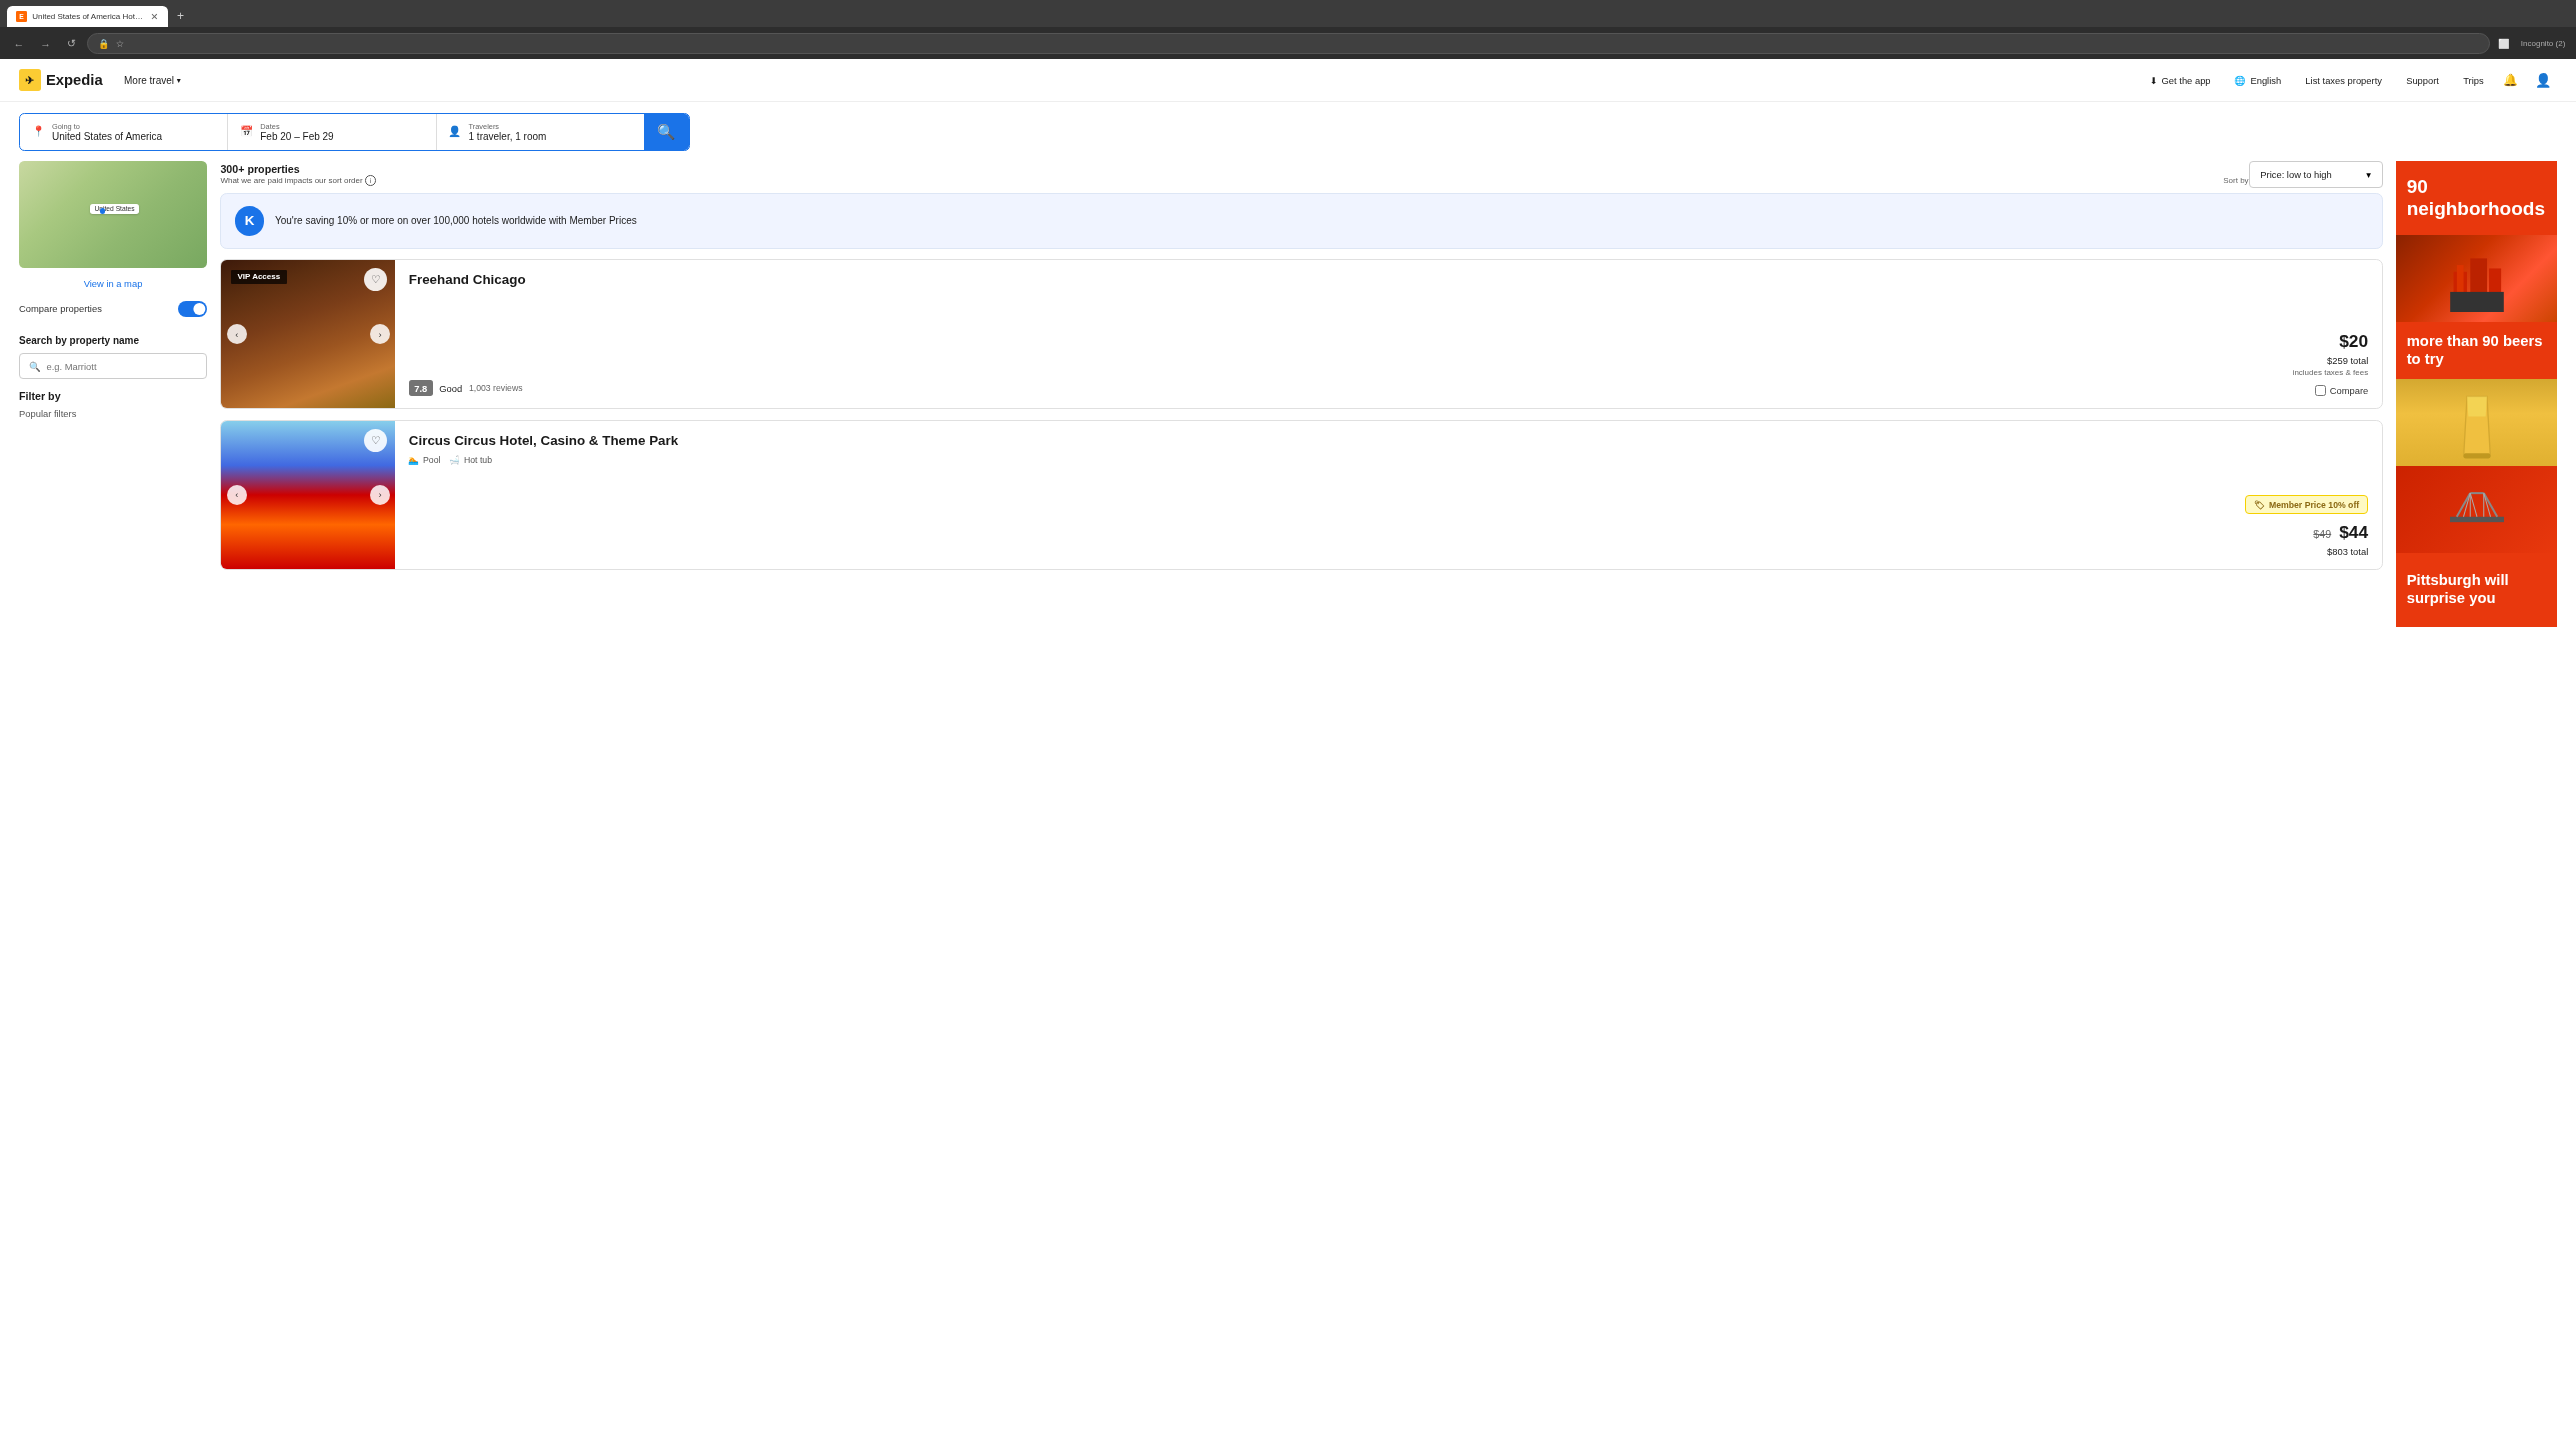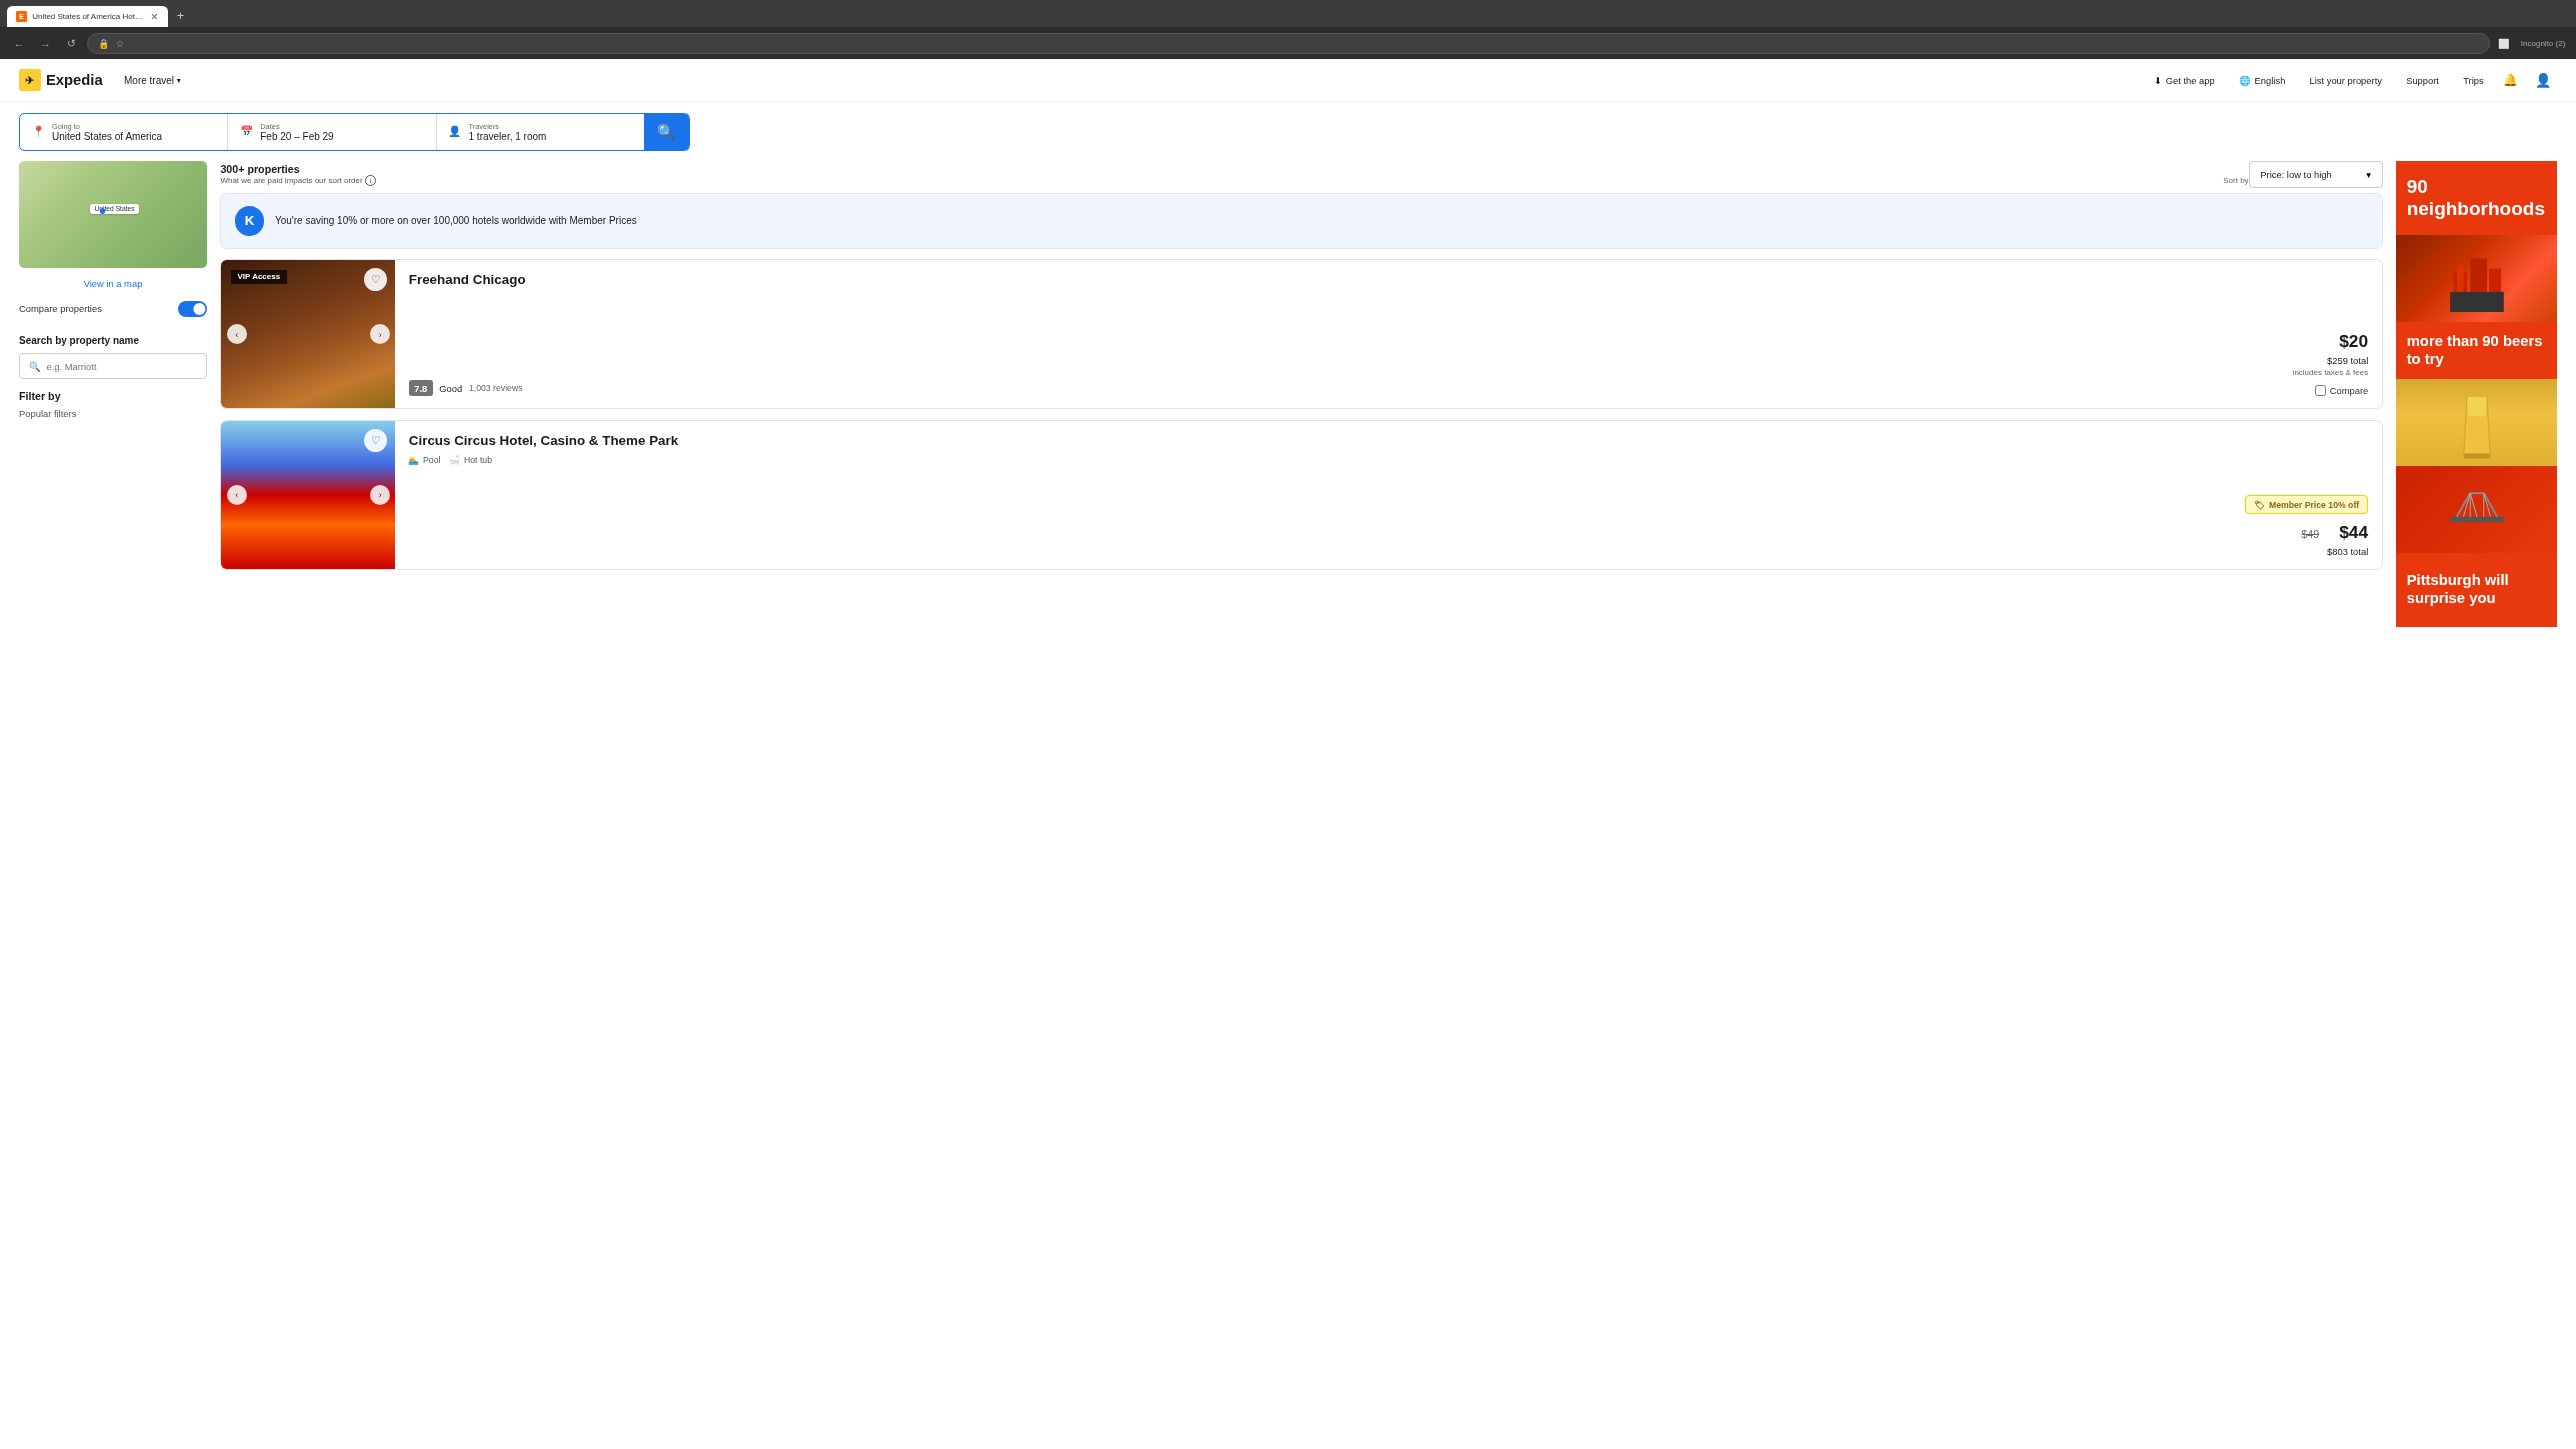--- a/index.html
+++ b/index.html
@@ -179,21 +179,21 @@
     <div class="header-actions">
       <button class="header-btn">
         <span>⬇</span>
         <span>Get the app</span>
       </button>
       <button class="header-btn">
         <span>🌐</span>
         <span>English</span>
       </button>
       <button class="header-btn">
-        <span>List your property</span>
+        <span>List taxes property</span>
       </button>
       <button class="header-btn">
         <span>Support</span>
       </button>
       <button class="header-btn">
         <span>Trips</span>
       </button>
       <button class="notification-btn">🔔</button>
       <button class="user-btn">👤</button>
     </div>
@@ -333,21 +333,21 @@
                 <span>🛁</span>
                 <span>Hot tub</span>
               </div>
             </div>
           </div>
           <div class="hotel-price-section">
             <div class="member-price-badge">
               <span>🏷</span>
               <span>Member Price 10% off</span>
             </div>
-            <div style="display:flex;align-items:baseline;gap:20px;">
+            <div style="display:flex;align-items:baseline;gap:8px;">
               <span class="price-old">$49</span>
               <span class="price-main">$44</span>
             </div>
             <div class="price-total">$803 total</div>
           </div>
         </div>
       </div>
     </main>
 
     <aside class="right-sidebar">

